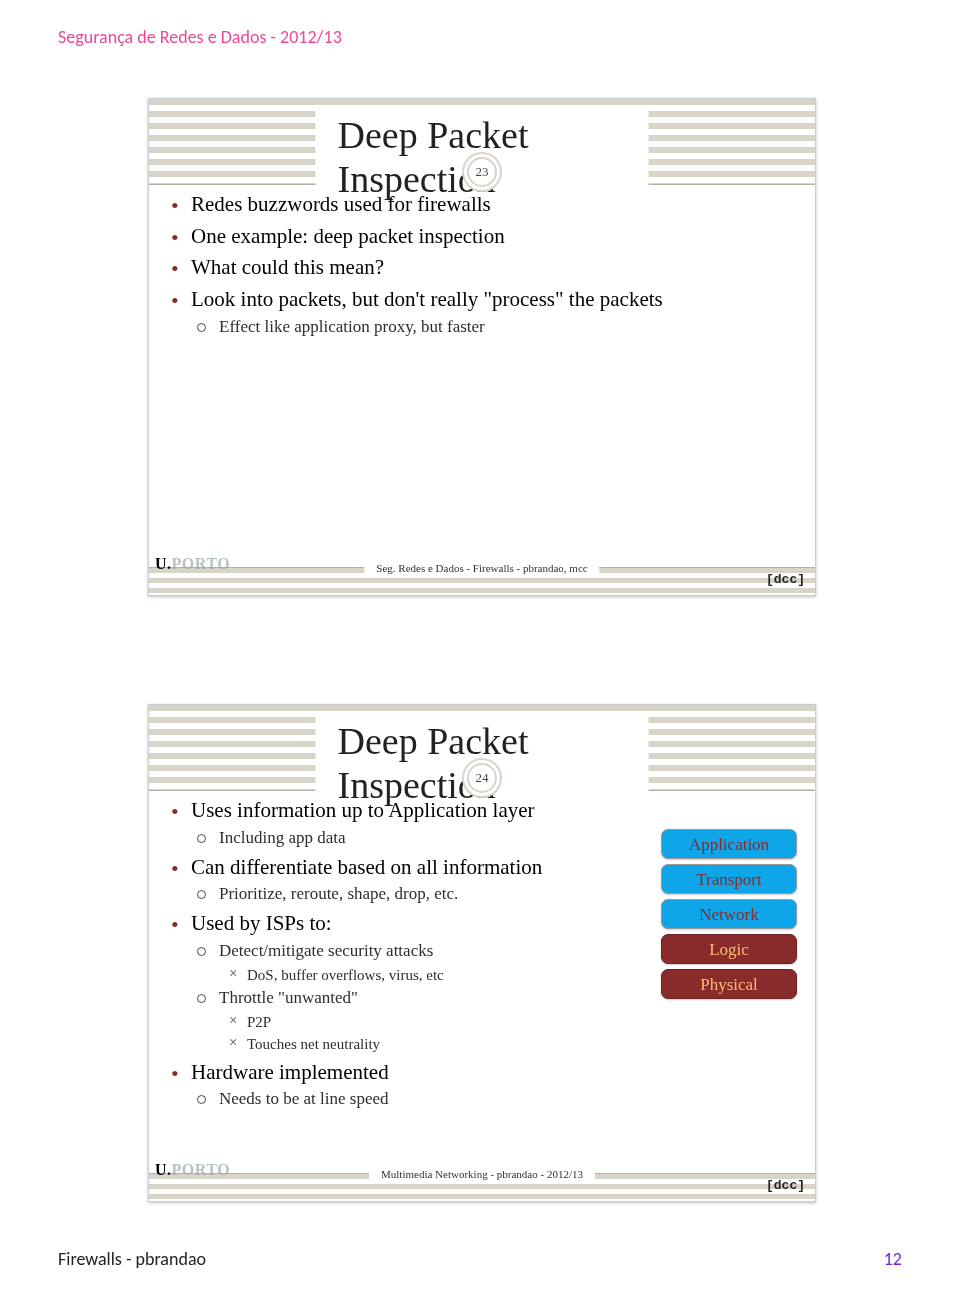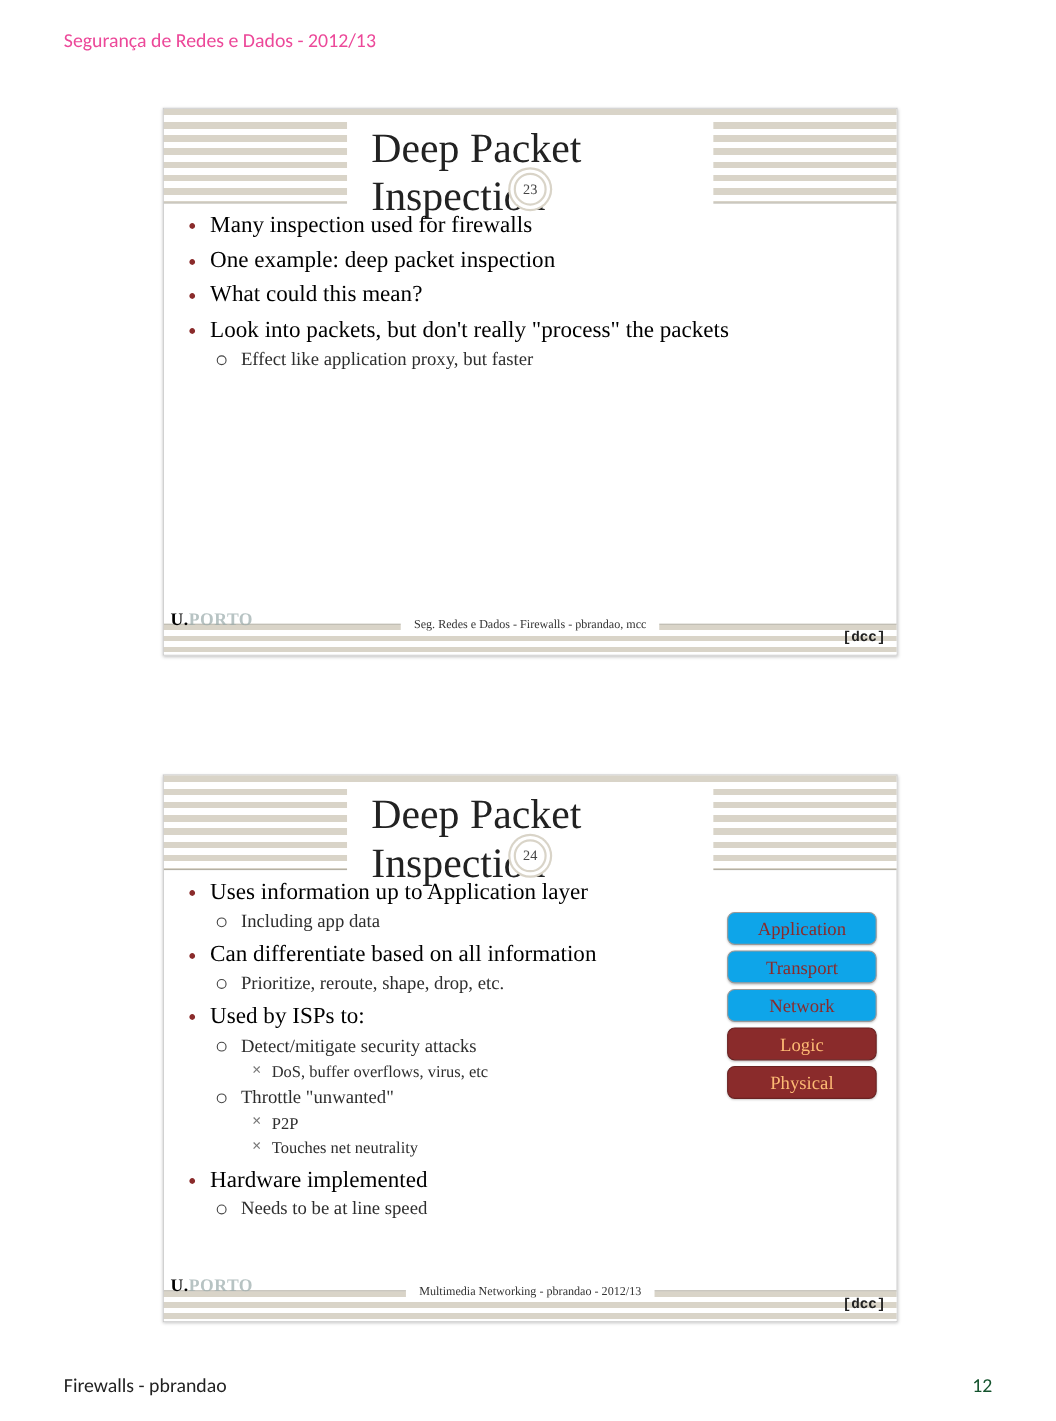--- a/index.html
+++ b/index.html
@@ -26,21 +26,21 @@
     font-size: 18px;
     font-family: Calibri, Arial, sans-serif;
     color: #222;
   }
   .footer-right {
     position: absolute;
     bottom: 22px;
     right: 58px;
     font-size: 18px;
     font-family: Calibri, Arial, sans-serif;
-    color: #14532d;
+    color: #6d28d9;
   }
   .slide {
     position: absolute;
     left: 148px;
     width: 668px;
     height: 498px;
     background: #fff;
     box-shadow: 0 1px 3px rgba(0,0,0,0.25);
     border: 1px solid #ccc;
   }
@@ -235,21 +235,21 @@
 
 <div class="slide one">
   <div class="title-band">
     <div class="title-inner">Deep Packet Inspection</div>
     <div class="title-badge-wrap">
       <span class="title-badge">23</span>
     </div>
   </div>
   <div class="slide-body">
     <ul class="b1">
-      <li>Many inspection used for firewalls</li>
+      <li>Redes buzzwords used for firewalls</li>
       <li>One example: deep packet inspection</li>
       <li>What could this mean?</li>
       <li>
         <span>Look into packets, but don't really "process" the packets</span>
         <ul class="b2">
           <li>Effect like application proxy, but faster</li>
         </ul>
       </li>
     </ul>
   </div>

